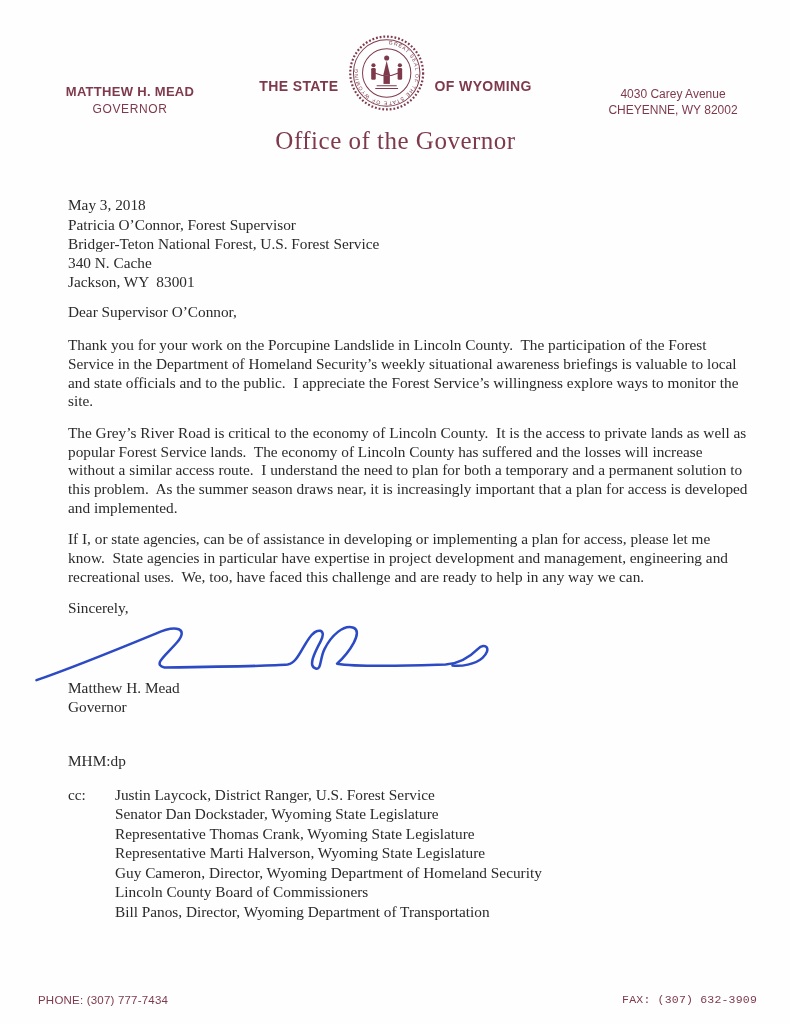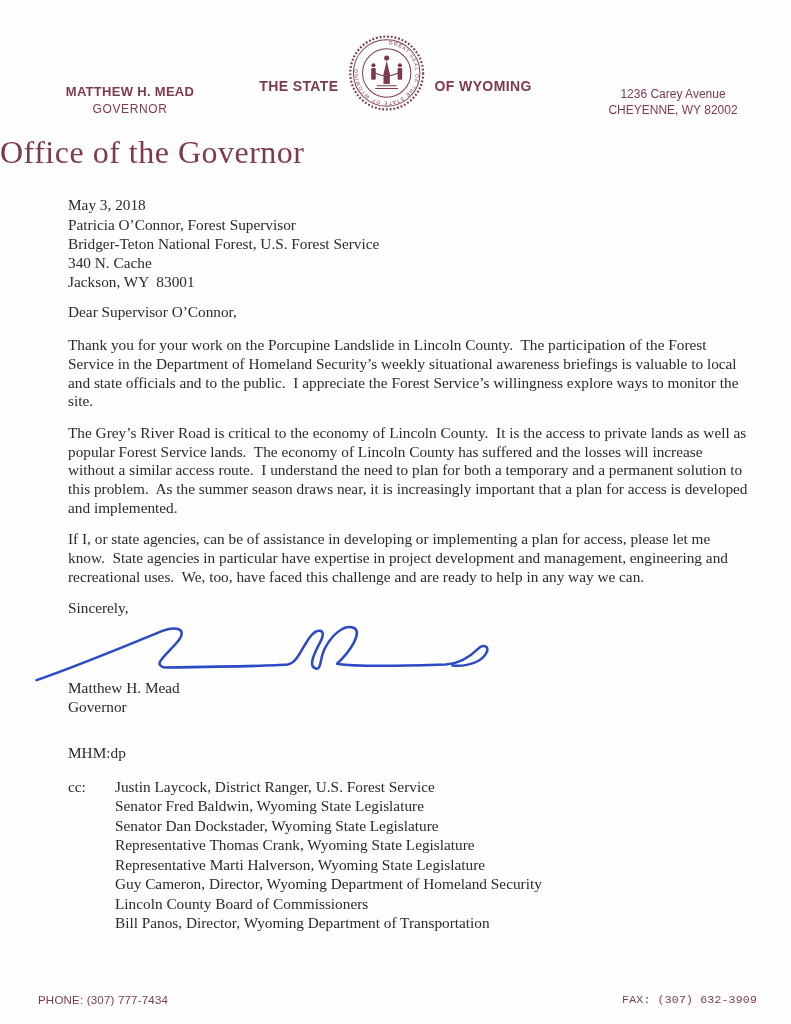--- a/index.html
+++ b/index.html
@@ -26,40 +26,40 @@
     font-family:"Liberation Sans", sans-serif; font-size:14px;
     color:var(--maroon); margin-bottom:20px; letter-spacing:.4px; white-space:nowrap;font-weight:bold;
   }
   .seal-svg { width:82px; height:82px; display:block; }
   .addr-block {
     position:absolute; right:28px; top:86px; width:180px; text-align:center;
     font-family:"Liberation Sans", sans-serif; font-size:12px;
     color:var(--maroon); line-height:1.35;
   }
   .office-title {
-    position:absolute; top:127px; left:0; width:100%; 
-    font-family:"Liberation Serif", serif; font-size:32px;
-    color:var(--maroon); letter-spacing:.5px;margin-top:7px;
+    position:absolute; top:127px; left:0; width:100%; text-align:center;
+    font-family:"Liberation Serif", serif; font-size:25px;
+    color:var(--maroon); letter-spacing:.5px;
   }
   
   .body-area {
     position:absolute; top:196px; left:68px; width:680px;
     font-size:15.3px; line-height:1.22;
   }
   .date { }
   .recipient-line { line-height:19px; white-space:pre-wrap; }
   .recipient { margin-bottom:12px; }
   .salutation { margin-bottom:15px; }
   .para { margin-bottom:13px; white-space:pre-wrap; }
   .closing { margin-top:3px; }
   .signature-wrap { margin:2px 0 0 -42px; height:64px; }
   .signature-svg { width:500px; height:64px; display:block; }
   .signer-name { margin-top:-6px; line-height:19px; }
   .signer-title { line-height:19px; }
-  .initials { margin-top:28px; }
+  .initials { margin-top:36px; }
   .cc-row { display:flex; margin-top:14px; }
   .cc-label { width:47px; line-height:19.5px; }
   .cc-list div { line-height:19.5px; }
   
   .footer-phone, .footer-fax {
     position:absolute; bottom:18px;
     font-family:"Liberation Sans", sans-serif; font-size:11.5px;
     color:var(--maroon); letter-spacing:.2px;
   }
   .footer-phone { left:38px; }
@@ -107,21 +107,21 @@
 
           <circle cx="59.5" cy="36.5" r="2.3" stroke="none"></circle>
           <rect x="57" y="39.5" width="5" height="13" rx="1.5" stroke="none"></rect>
         </g>
       </svg>
 
       <span class="seal-side-text">OF WYOMING</span>
     </div>
 
     <div class="addr-block">
-      <div>1236 Carey Avenue</div>
+      <div>4030 Carey Avenue</div>
       <div>CHEYENNE, WY 82002</div>
     </div>
 
     <div class="office-title">Office of the Governor</div>
   </div>
 
   <div class="body-area">
 
     <div class="date">May 3, 2018</div>
 
@@ -162,21 +162,20 @@
 
     <div class="signer-name">Matthew H. Mead</div>
     <div class="signer-title">Governor</div>
 
     <div class="initials">MHM:dp</div>
 
     <div class="cc-row">
       <div class="cc-label">cc:</div>
       <div class="cc-list">
         <div>Justin Laycock, District Ranger, U.S. Forest Service</div>
-        <div>Senator Fred Baldwin, Wyoming State Legislature</div>
         <div>Senator Dan Dockstader, Wyoming State Legislature</div>
         <div>Representative Thomas Crank, Wyoming State Legislature</div>
         <div>Representative Marti Halverson, Wyoming State Legislature</div>
         <div>Guy Cameron, Director, Wyoming Department of Homeland Security</div>
         <div>Lincoln County Board of Commissioners</div>
         <div>Bill Panos, Director, Wyoming Department of Transportation</div>
       </div>
     </div>
   </div>
 

